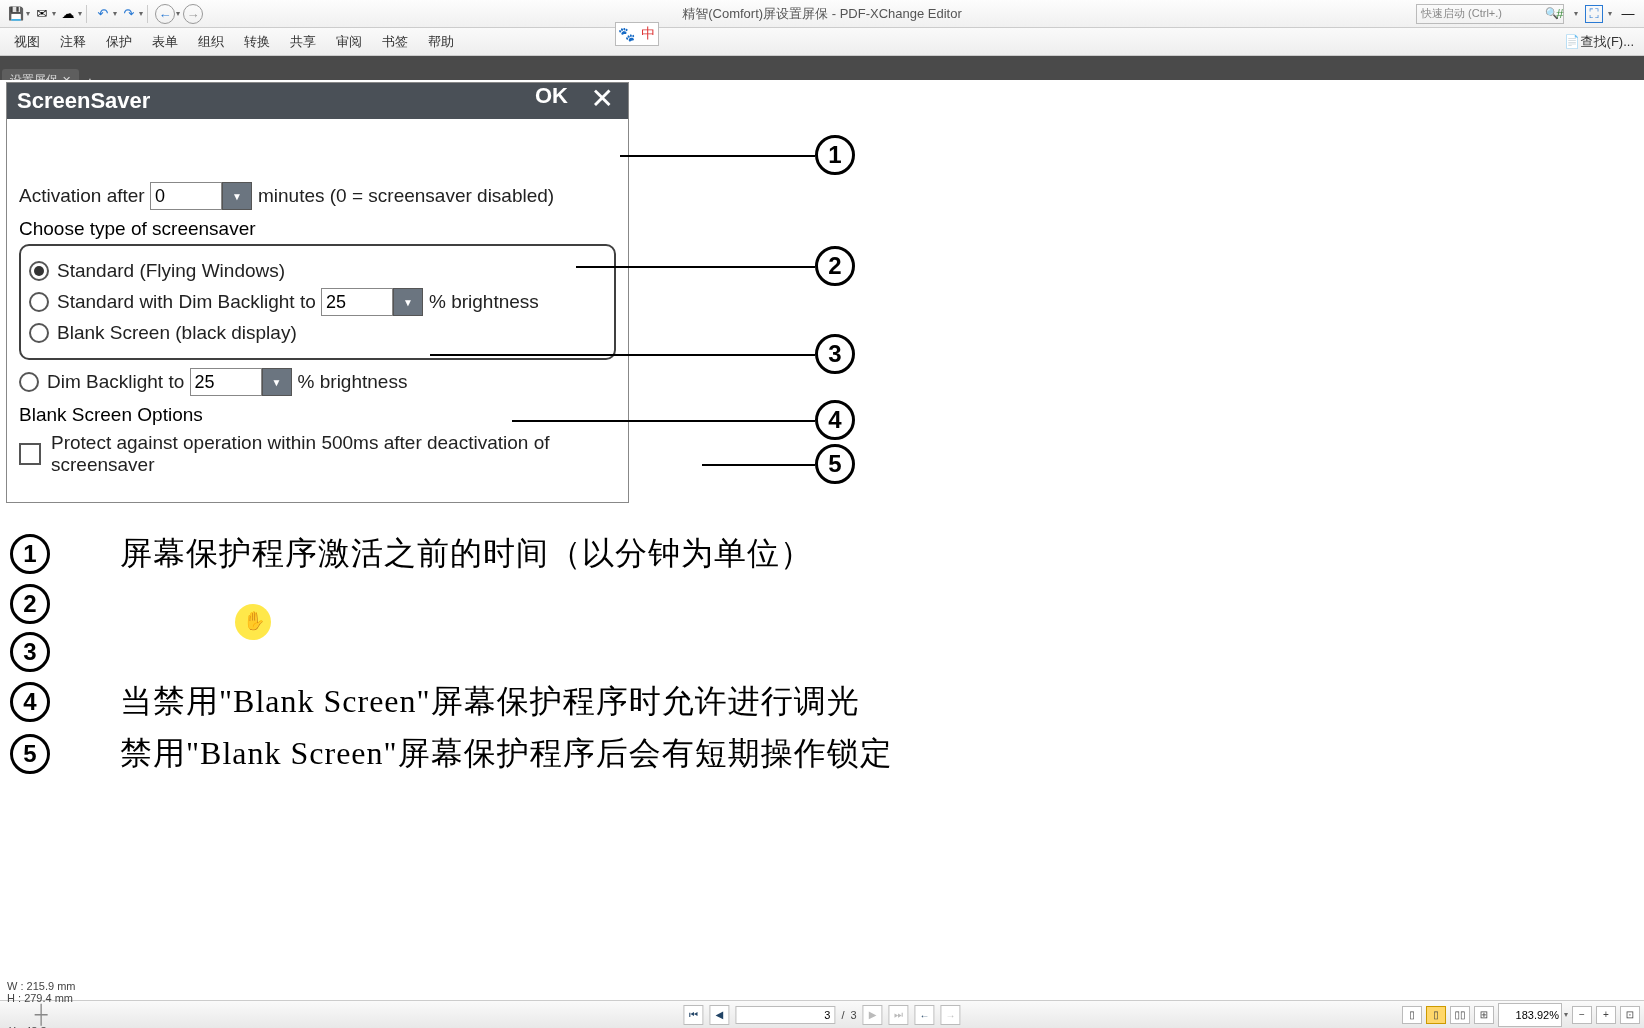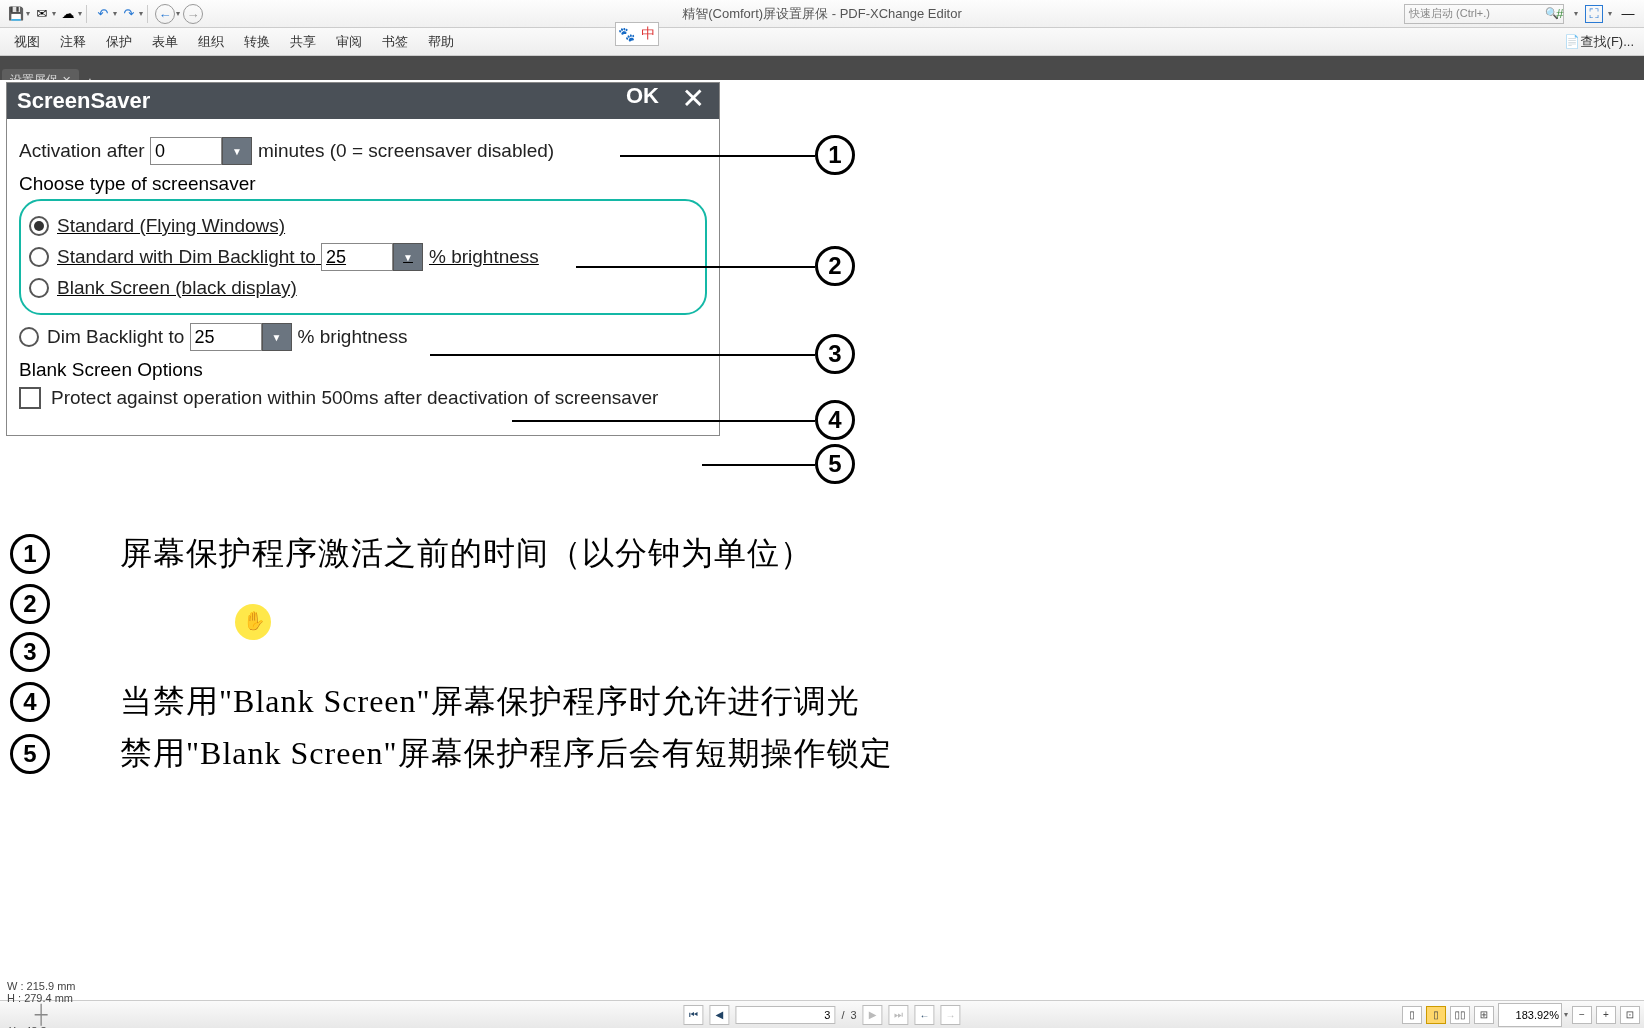--- a/index.html
+++ b/index.html
@@ -4,21 +4,21 @@
 <style>
 * { margin: 0; padding: 0; box-sizing: border-box; font-family: "Microsoft YaHei", Arial, sans-serif; }
 body { width: 1644px; height: 1028px; background: #fff; overflow: hidden; position: relative; }
 
 
 .top-toolbar { height: 28px; background: linear-gradient(#fdfdfd,#f0f0f0); border-bottom: 1px solid #ccc; display: flex; align-items: center; padding: 0 4px; position: relative; }
 .tb-icon { width: 18px; height: 18px; margin: 0 3px; display: inline-flex; align-items: center; justify-content: center; font-size: 13px; }
 .tb-sep { width: 1px; height: 18px; background: #ccc; margin: 0 4px; }
 .tb-arrow { font-size: 8px; color: #666; margin-left: -2px; }
 .title-text { position: absolute; left: 50%; transform: translateX(-50%); color: #555; font-size: 13px; }
-.quick-launch { position: absolute; right: 80px; width: 160px; height: 20px; border: 1px solid #bbb; padding: 0 4px; font-size: 11px; color: #888; display: flex; align-items: center; justify-content: space-between; }
+.quick-launch { position: absolute; right: 80px; width: 148px; height: 20px; border: 1px solid #bbb; padding: 0 4px; font-size: 11px; color: #888; display: flex; align-items: center; justify-content: space-between; }
 .right-icons { position: absolute; right: 4px; display: flex; align-items: center; gap: 4px; }
 
 
 .menu-bar { height: 28px; background: linear-gradient(#fafafa,#eee); border-bottom: 1px solid #ccc; display: flex; align-items: center; padding: 0 4px; }
 .menu-item { padding: 0 10px; font-size: 13px; color: #333; cursor: pointer; }
 .find-btn { margin-left: auto; display: flex; align-items: center; padding: 0 6px; font-size: 13px; color: #333; }
 
 
 .tab-bar { height: 36px; background: #4a4a4a; display: flex; align-items: flex-end; }
 .tab { background: #5e5e5e; color: #ddd; font-size: 12px; padding: 3px 8px; display: flex; align-items: center; gap: 4px; border-radius: 3px 3px 0 0; margin-left: 2px; }
@@ -26,30 +26,30 @@
 .tab-add { color: #ddd; padding: 0 6px; font-size: 16px; cursor: pointer; }
 
 
 .lang-badge { position: absolute; left: 615px; top: 22px; width: 44px; height: 24px; background: #fff; border: 1px solid #bbb; display: flex; align-items: center; justify-content: space-around; z-index: 10; font-size: 14px; }
 
 
 .doc-area { position: absolute; left: 0; right: 0; top: 80px; bottom: 28px; background: #fff; overflow: hidden; }
 .page { position: absolute; left: 0; top: 0; width: 1090px; }
 
 
-.dialog { position: absolute; left: 6px; top: 2px; width: 714px; border: 1px solid #888; background: #fff; }
+.dialog { position: absolute; left: 6px; top: 2px; width: 623px; border: 1px solid #888; background: #fff; }
 .dlg-title { height: 36px; background: #4a5057; color: #fff; font-size: 22px; font-weight: bold; display: flex; align-items: center; padding-left: 10px; position: relative; }
 .dlg-ok { position: absolute; right: 60px; top: 0; font-size: 22px; font-weight: bold; }
 .dlg-close { position: absolute; right: 14px; top: 0; font-size: 28px; font-weight: normal; line-height: 32px; }
-.dlg-body { padding: 12px 12px 20px 12px; }
+.dlg-body { padding: 12px 12px 20px 12px; margin-top: 45px; }
 .dlg-row { display: flex; align-items: center; margin: 6px 0; font-size: 19px; color: #222; }
 .dlg-label { font-size: 19px; }
 .dlg-input { width: 72px; height: 28px; border: 1px solid #888; font-size: 18px; padding: 0 4px; }
 .dlg-ddbtn { width: 30px; height: 28px; background: #6b7580; border: 1px solid #555; display: inline-flex; align-items: center; justify-content: center; color: #fff; font-size: 10px; margin-right: 6px; }
-.dlg-group { border: 2px solid #14b8a6; border-radius: 22px; padding: 8px 8px; margin: 4px 0 8px 0; text-decoration: underline; }
+.dlg-group { border: 2px solid #404040; border-radius: 10px; padding: 8px 8px; margin: 4px 0 8px 0; }
 .radio { width: 20px; height: 20px; border: 2px solid #555; border-radius: 50%; display: inline-flex; align-items: center; justify-content: center; margin-right: 8px; flex-shrink: 0; }
 .radio.checked::after { content: ""; width: 10px; height: 10px; background: #333; border-radius: 50%; }
 .checkbox { width: 22px; height: 22px; border: 2px solid #555; display: inline-block; margin-right: 10px; flex-shrink: 0; }
 .dotted { border: 1px dotted #888; padding: 2px 4px; }
 .section-label { font-size: 19px; margin: 8px 0 4px 0; }
 
 
 .callout { position: absolute; height: 2px; background: #000; }
 .callnum { position: absolute; width: 40px; height: 40px; border: 3px solid #000; border-radius: 50%; background: #fff; display: flex; align-items: center; justify-content: center; font-size: 24px; font-weight: bold; }
 

